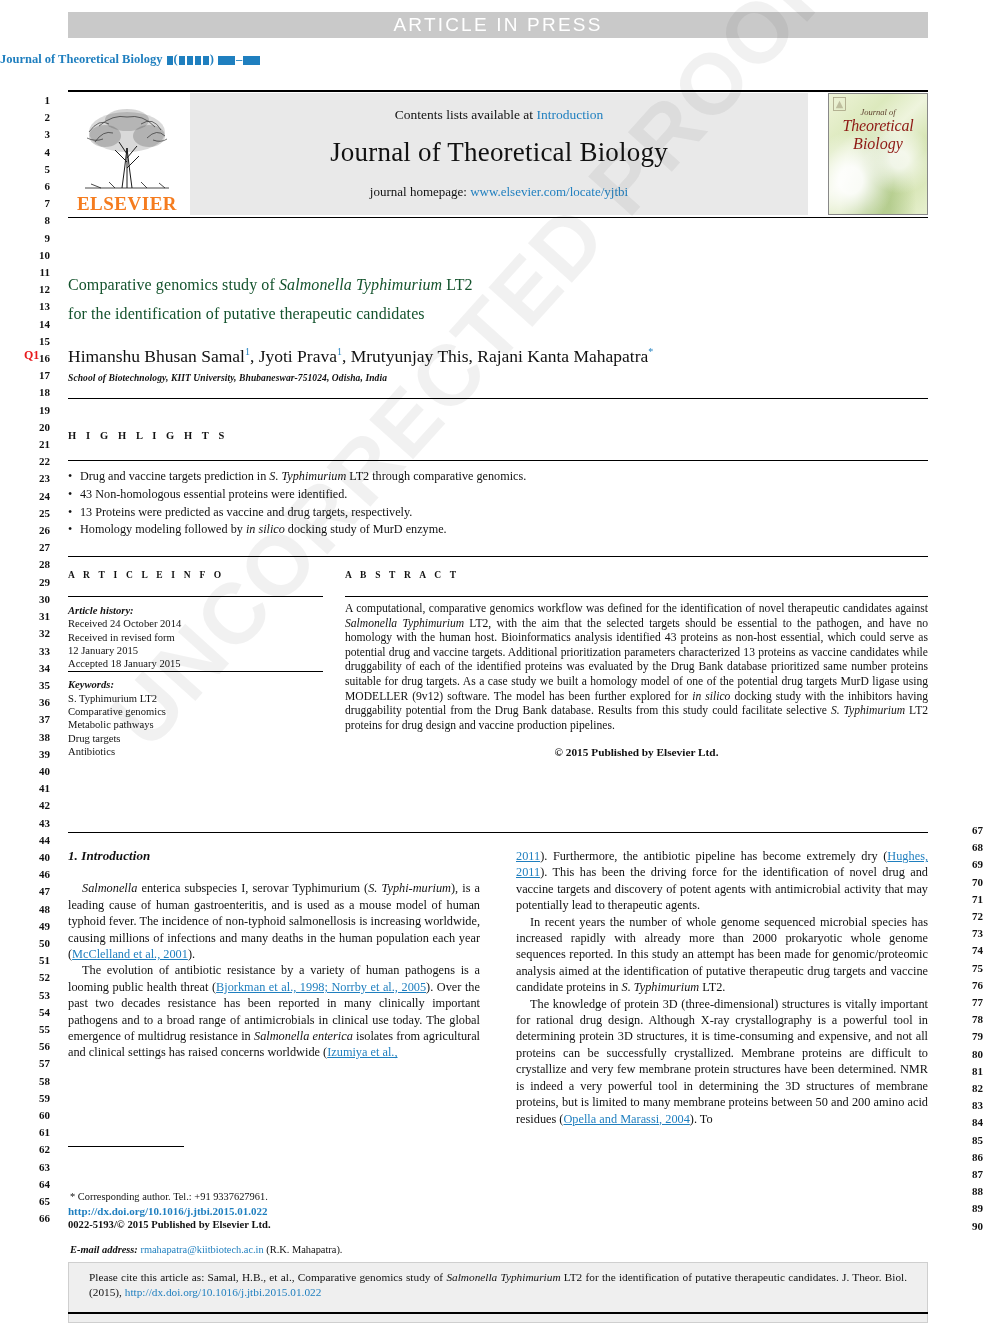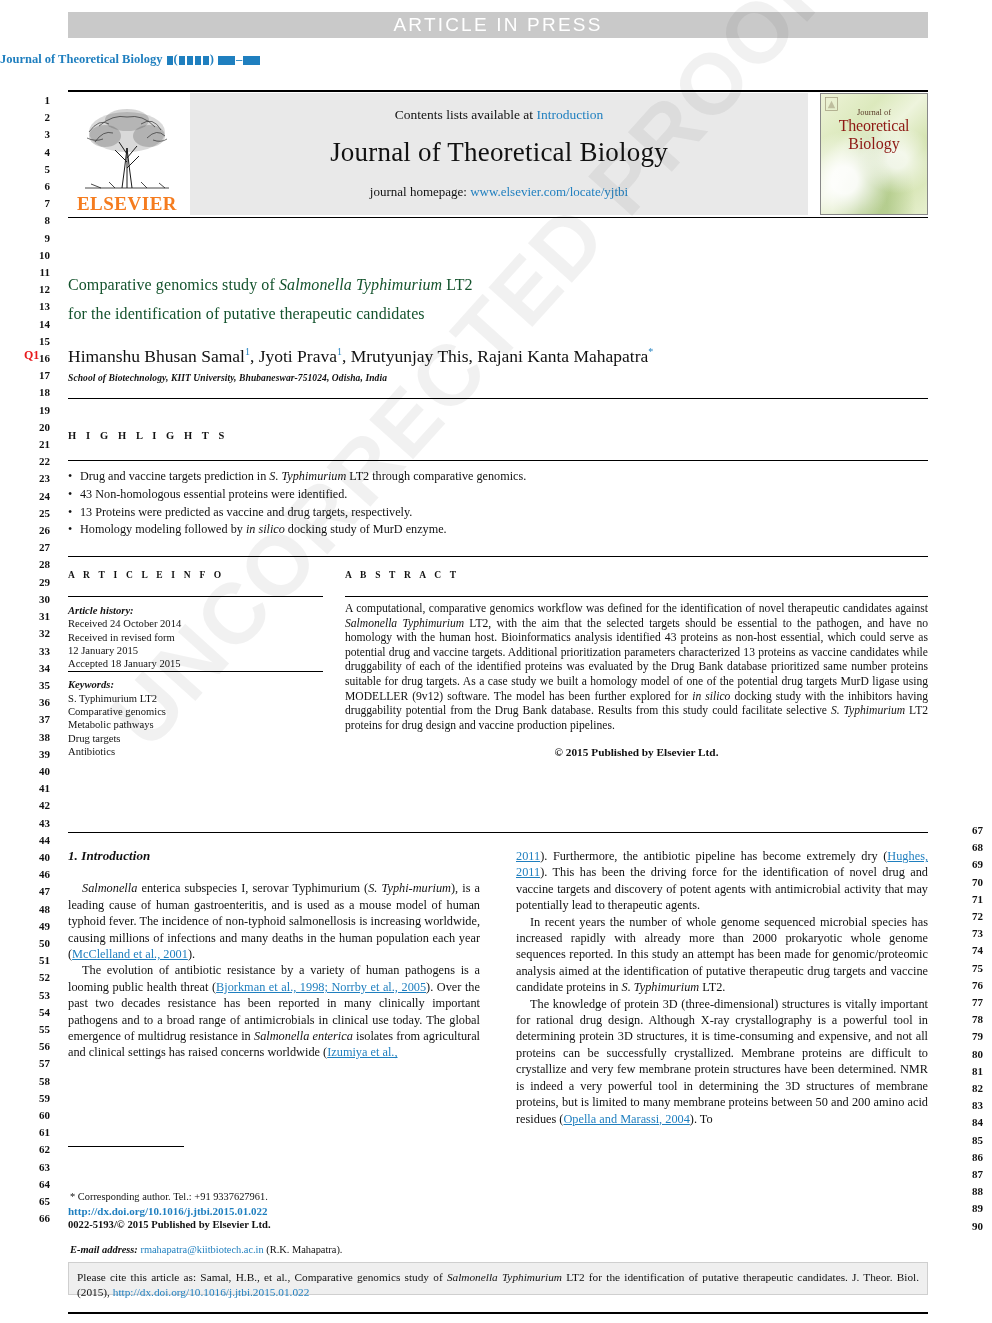--- a/index.html
+++ b/index.html
@@ -60,28 +60,29 @@
     display:flex; flex-direction:column; align-items:center; justify-content:center;
   }
   .contents-line { font-size:13.5px; color:#111; margin-top:-2px; }
   .contents-line a { color:#1f7fbf; text-decoration:none; }
   .journal-big {
     font-size:27px; color:#111; margin:14px 0 16px 0; letter-spacing:0.2px;
   }
   .homepage-line { font-size:13px; color:#111; }
   .homepage-line a { color:#1f7fbf; text-decoration:none; }
   .cover-thumb {
-    position:absolute; right:0; top:0; width:108px; height:122px;
+    position:absolute; right:0; top:0; width:100px; height:122px;
     border:1px solid #888;
     background:
       radial-gradient(ellipse at 22% 72%, rgba(255,255,255,.9) 0 11%, rgba(255,255,255,0) 40%),
       radial-gradient(ellipse at 72% 55%, rgba(255,255,255,.75) 0 9%, rgba(255,255,255,0) 36%),
       radial-gradient(ellipse at 50% 95%, rgba(160,190,120,.6) 0 18%, rgba(255,255,255,0) 55%),
       linear-gradient(135deg,#eef3d8 0%,#dce9bd 28%,#eef4dd 46%,#cfe0a8 70%,#e7f0cf 100%);
     overflow:hidden;
+    font-style:italic;
   }
   .cover-els { position:absolute; left:4px; top:3px; width:13px; height:14px; opacity:.55; }
   .cover-text {
     position:absolute; left:0; top:13px; width:100%; text-align:center;
     font-family:"Liberation Serif", serif; color:#8e1914;
   }
   .cover-text .l1 { font-size:8.5px; color:#5a3c2a; }
   .cover-text .l2 { font-size:16px; letter-spacing:-0.2px; }
   .cover-text .l3 { font-size:16px; }
   .header-rule-bot {
@@ -206,23 +207,23 @@
     position:absolute; left:68px; top:1204px; width:412px;
     font-size:11px; line-height:14px; color:#1f7fbf; font-weight:bold;
   }
   .issn-line {
     position:absolute; left:68px; top:1219px; width:412px;
     font-size:10.6px; color:#111; font-weight:bold;
   }
 
   
   .cite-box {
-    position:absolute; left:68px; top:1262px; width:860px; height:33px;
+    position:absolute; left:68px; top:1262px; width:860px; height:61px;
     background:#efefef; border:1px solid #cfcfcf;
-    padding:7px 8px;
+    padding:7px 20px;
     font-size:11.3px; line-height:15px; color:#111; text-align:justify;
   }
   .cite-box i { font-style:italic; }
   .cite-box a { color:#1f7fbf; text-decoration:none; }
   .cite-rule {
     position:absolute; left:68px; top:1312px; width:860px; border-top:2px solid #000;
   }
 
   
   .watermark {

